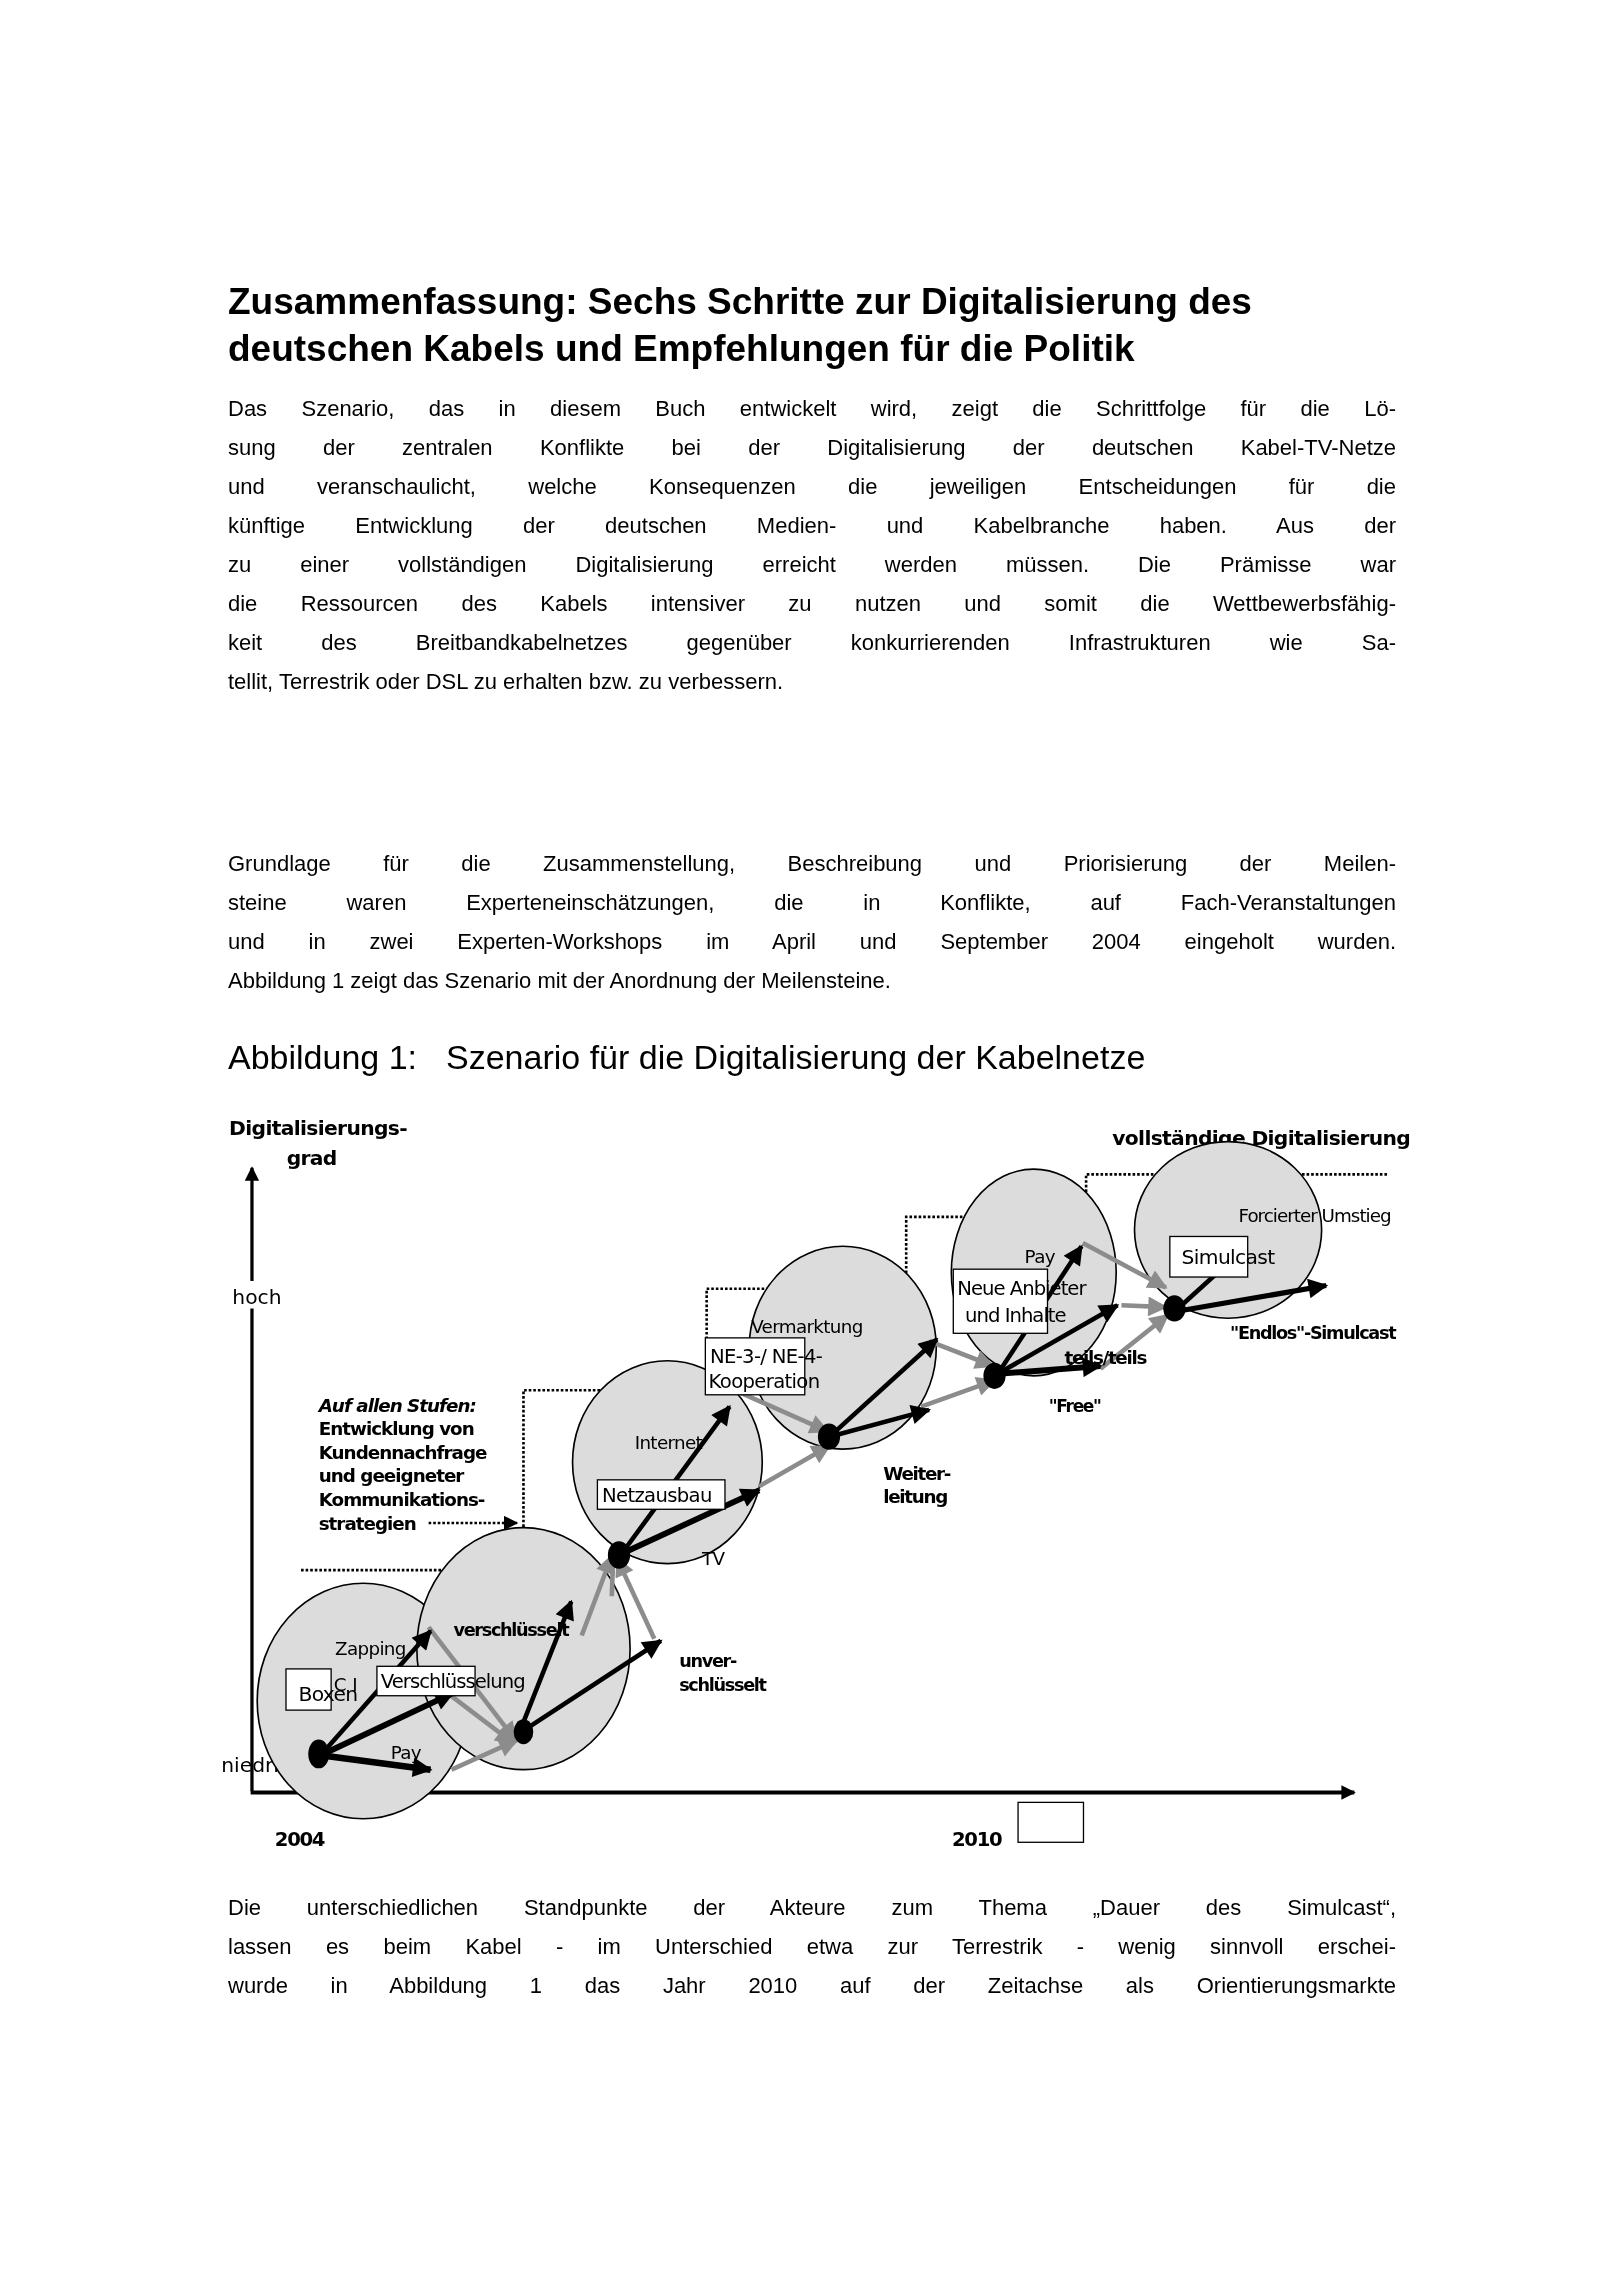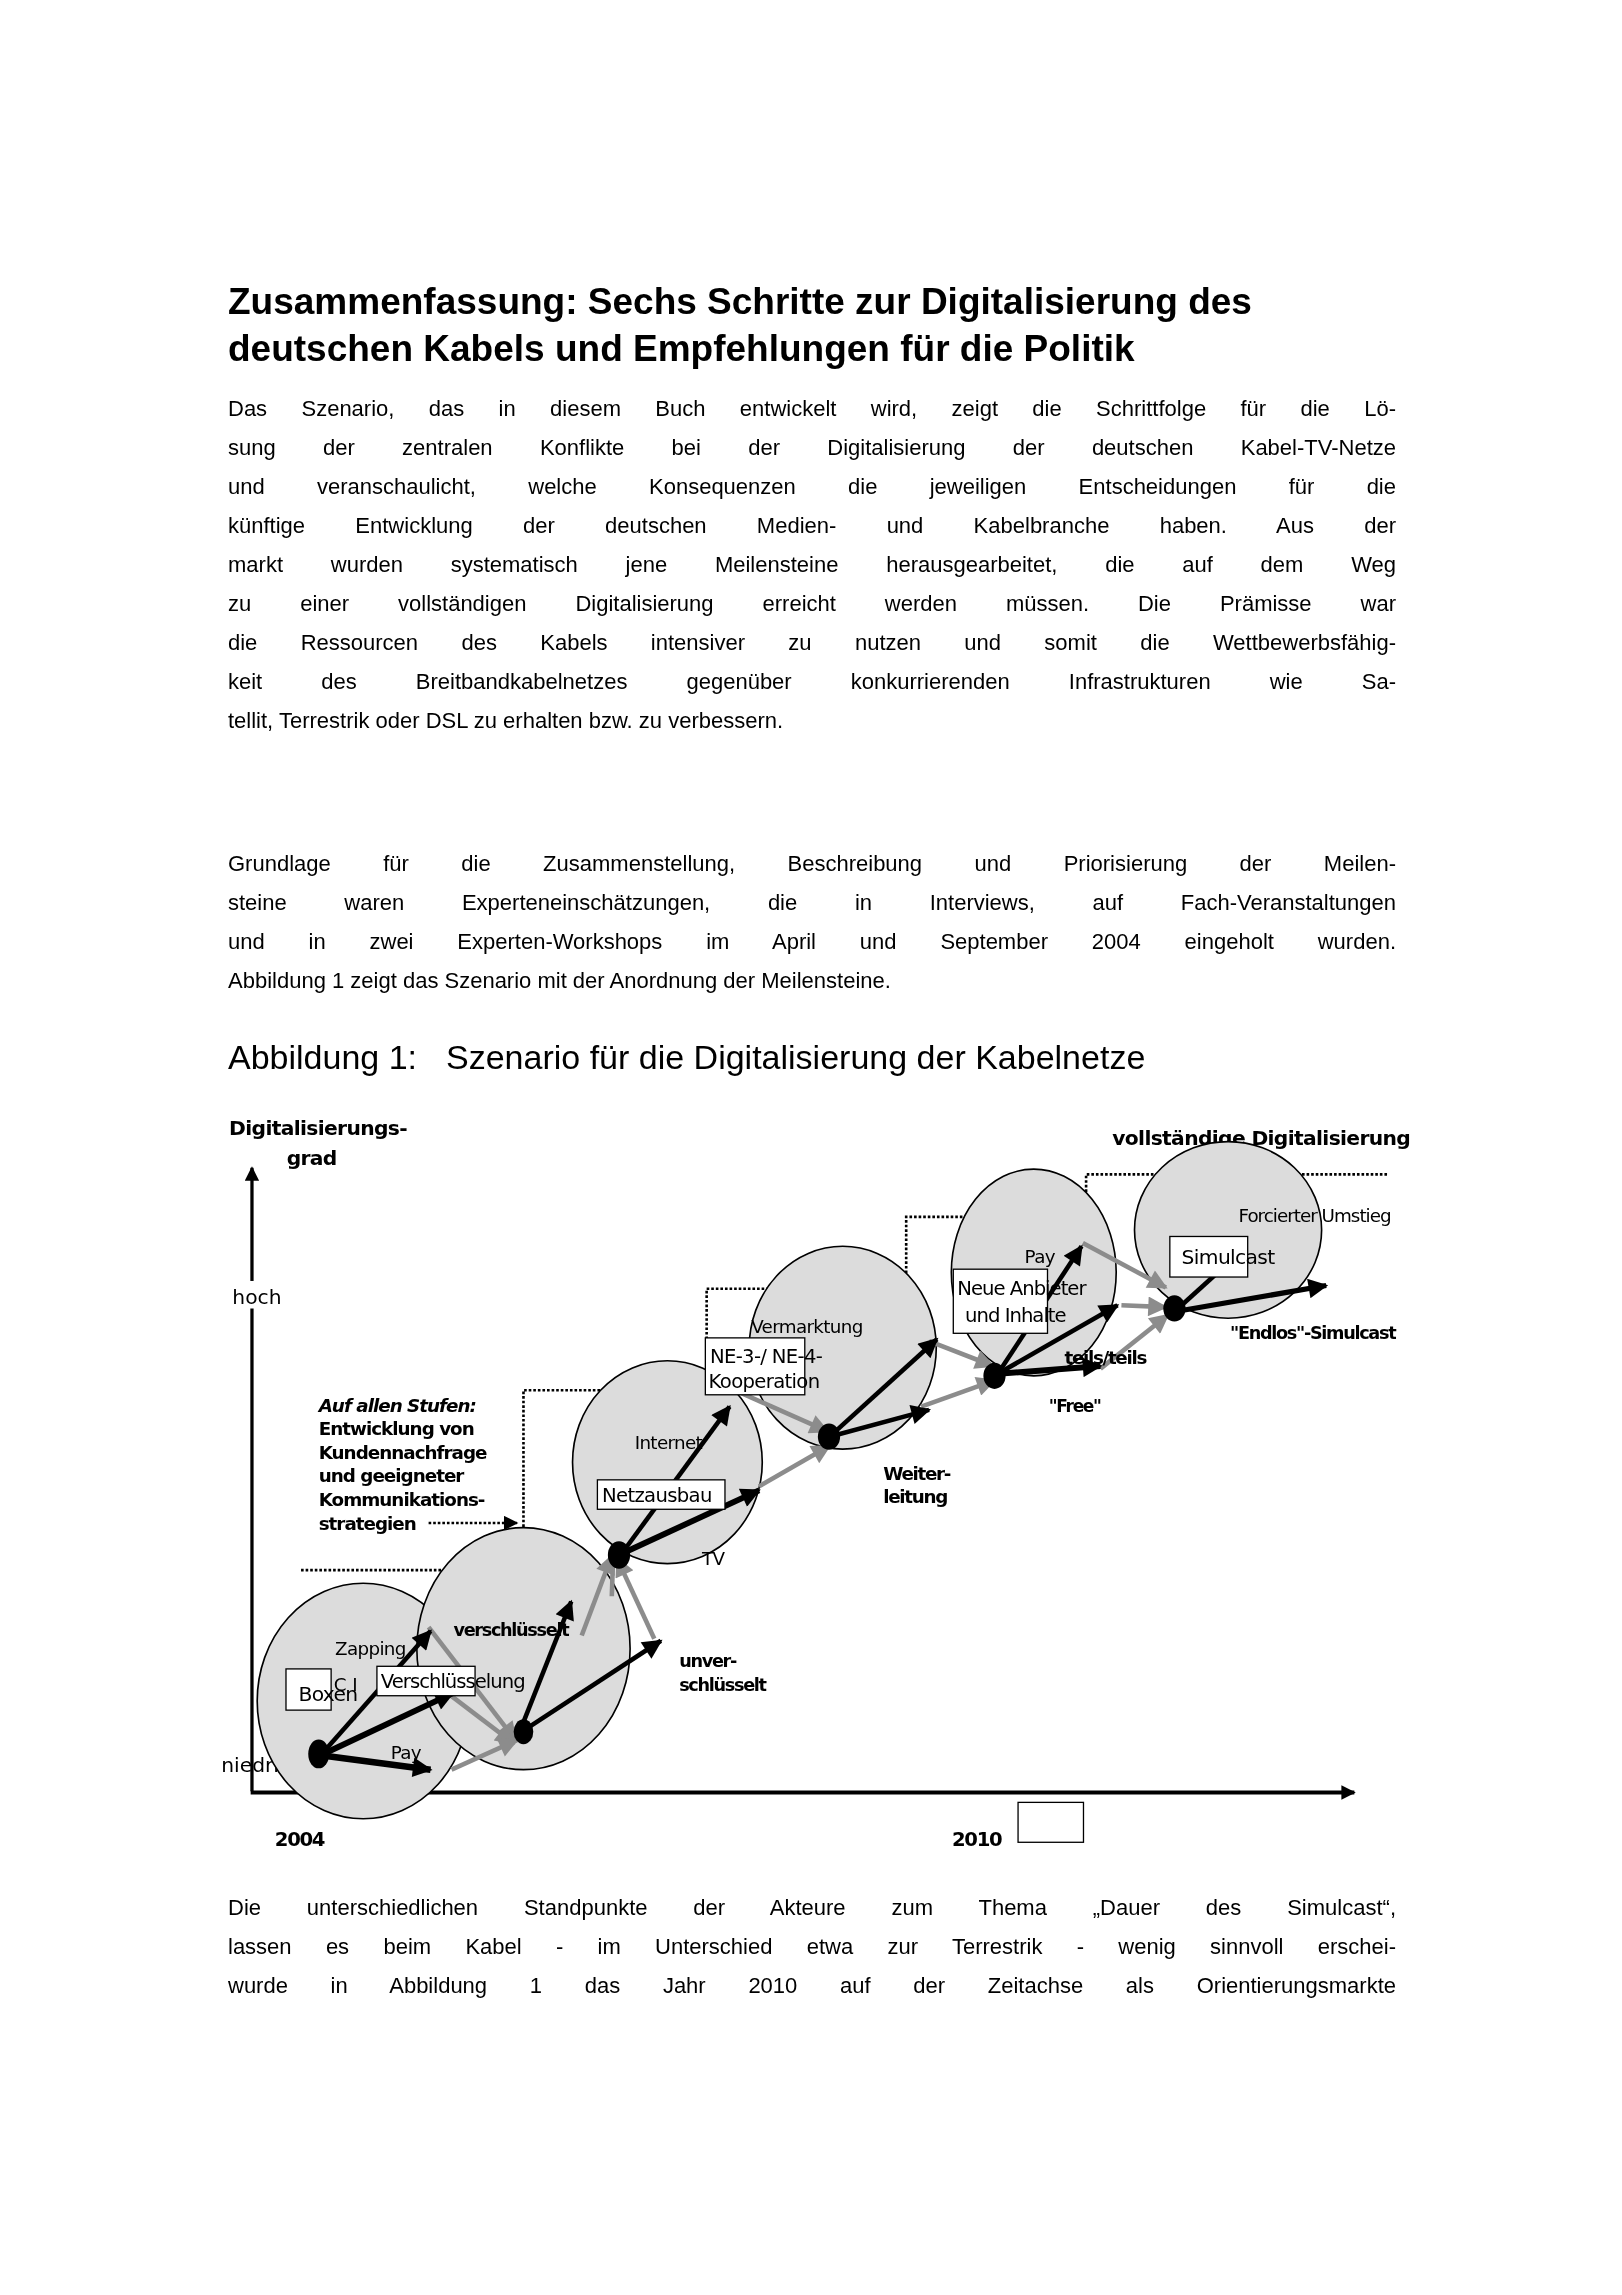--- a/index.html
+++ b/index.html
@@ -25,30 +25,29 @@
   <h1 class="title">
     <span style="display:block">Zusammenfassung: Sechs Schritte zur Digitalisierung des</span>
     <span style="display:block">deutschen Kabels und Empfehlungen für die Politik</span>
   </h1>
 
   <p class="para p1">
     <span class="ln">Das Szenario, das in diesem Buch entwickelt wird, zeigt die Schrittfolge für die Lö-</span>
     <span class="ln">sung der zentralen Konflikte bei der Digitalisierung der deutschen Kabel-TV-Netze</span>
     <span class="ln">und veranschaulicht, welche Konsequenzen die jeweiligen Entscheidungen für die</span>
     <span class="ln">künftige Entwicklung der deutschen Medien- und Kabelbranche haben. Aus der</span>
-    <span class="ln">markt wurden systematisch jene Meilensteine herausgearbeitet, die auf dem Weg</span>
     <span class="ln">zu einer vollständigen Digitalisierung erreicht werden müssen. Die Prämisse war</span>
     <span class="ln">die Ressourcen des Kabels intensiver zu nutzen und somit die Wettbewerbsfähig-</span>
     <span class="ln">keit des Breitbandkabelnetzes gegenüber konkurrierenden Infrastrukturen wie Sa-</span>
     <span class="ln last">tellit, Terrestrik oder DSL zu erhalten bzw. zu verbessern.</span>
   </p>
 
   <p class="para p2">
     <span class="ln">Grundlage für die Zusammenstellung, Beschreibung und Priorisierung der Meilen-</span>
-    <span class="ln">steine waren Experteneinschätzungen, die in Interviews, auf Fach-Veranstaltungen</span>
+    <span class="ln">steine waren Experteneinschätzungen, die in Konflikte, auf Fach-Veranstaltungen</span>
     <span class="ln">und in zwei Experten-Workshops im April und September 2004 eingeholt wurden.</span>
     <span class="ln last">Abbildung 1 zeigt das Szenario mit der Anordnung der Meilensteine.</span>
   </p>
 
   <div class="caption">
     <span class="lab">Abbildung 1:</span><span>Szenario für die Digitalisierung der Kabelnetze</span>
   </div>
 
   <svg class="diagram" width="1622" height="2295" viewBox="0 0 2479 3508" xmlns="http://www.w3.org/2000/svg">
     <defs>

